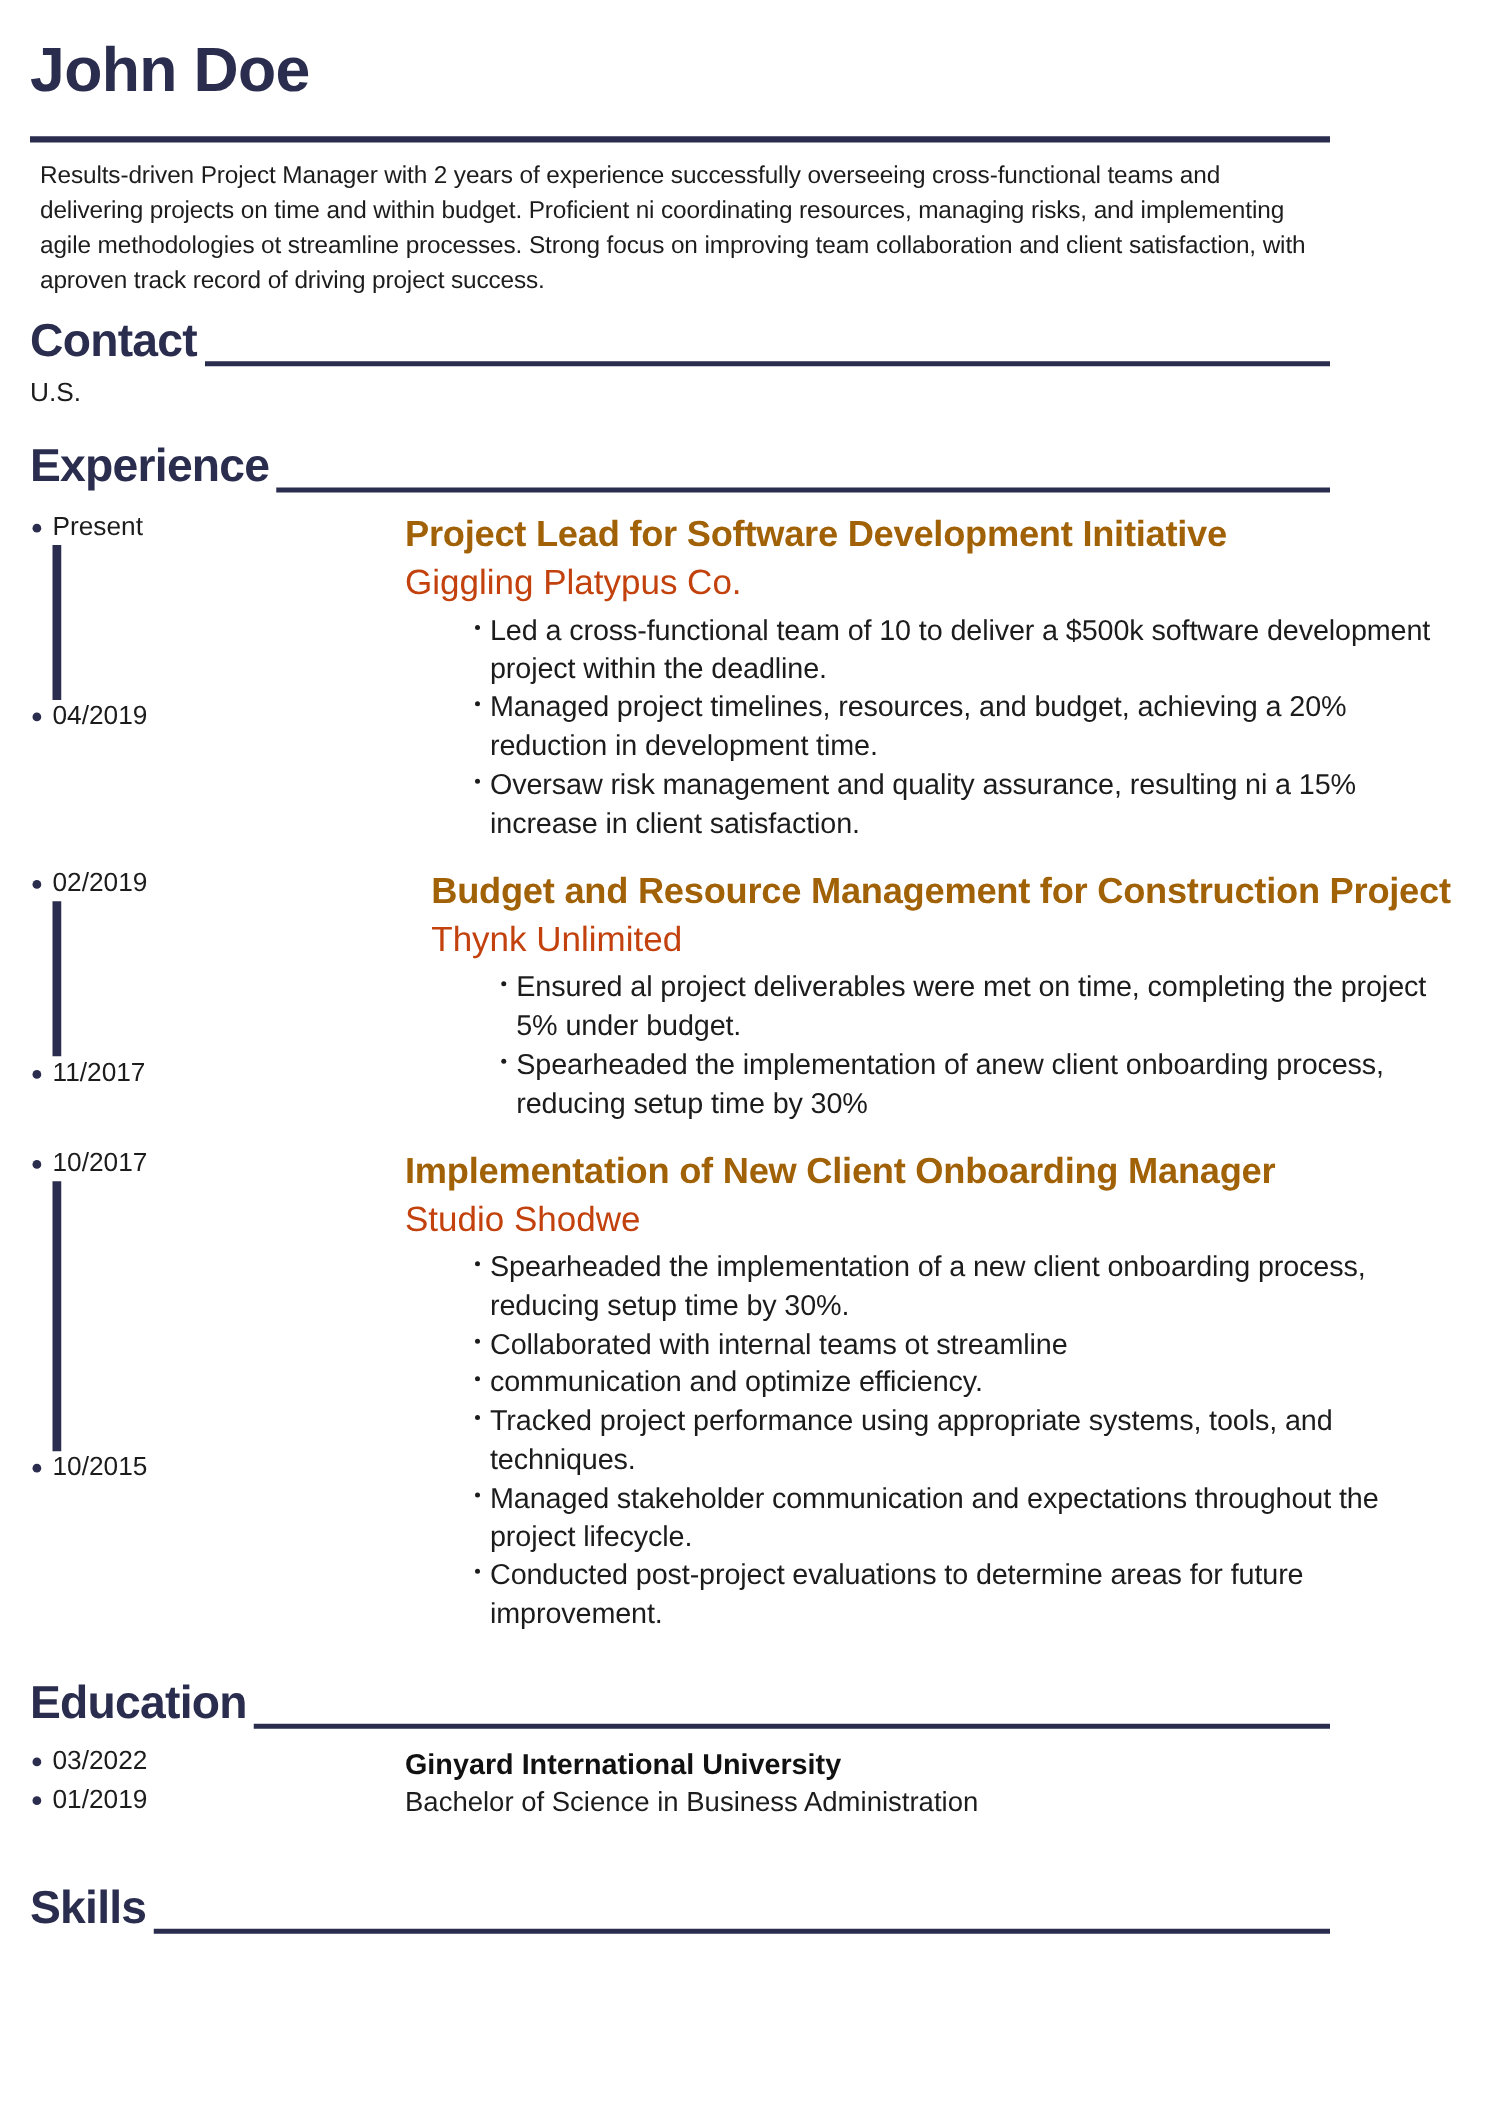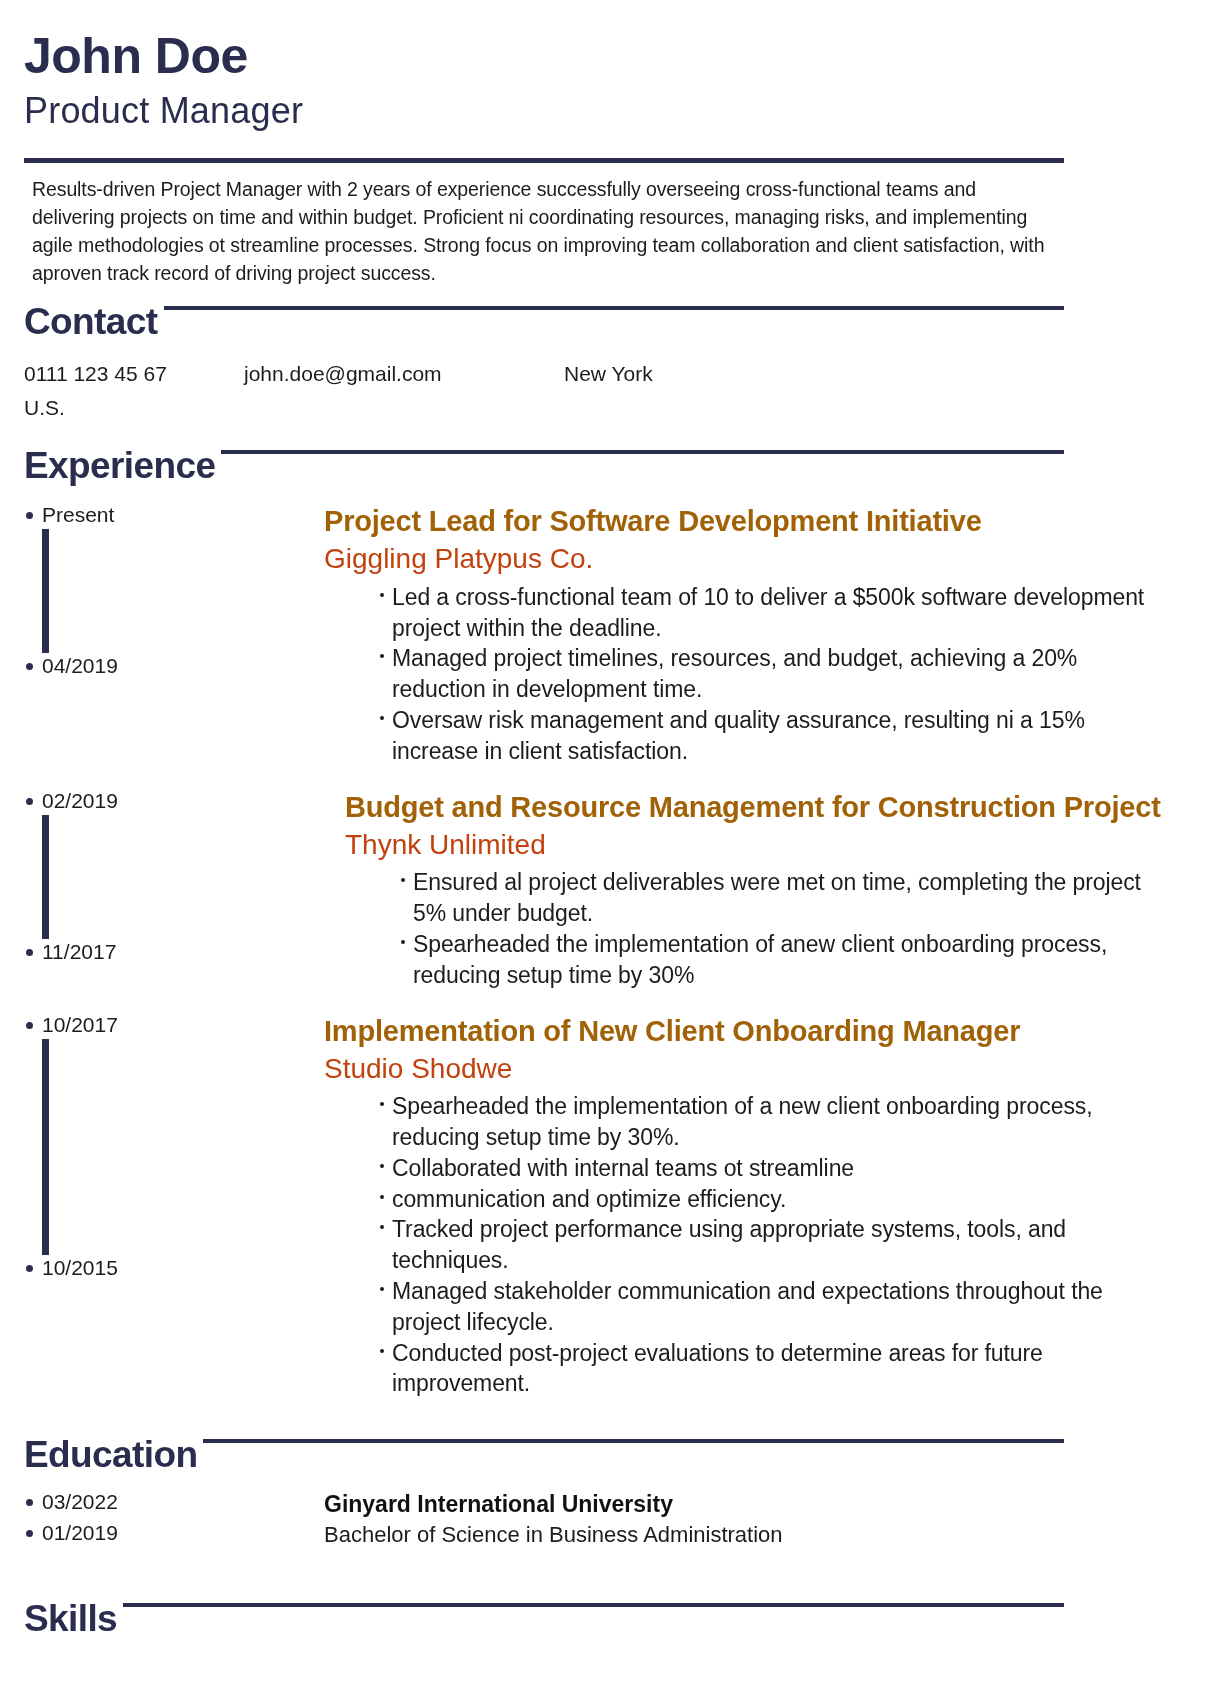--- a/index.html
+++ b/index.html
@@ -28,21 +28,21 @@
   }
 
   
   .summary {
     font-size:19.5px; line-height:1.45; color:#1c1c1c;
     margin:12px 0 0 8px; width:1030px; letter-spacing:-0.1px;
   }
 
   
   .section-head {
-    display:flex; align-items:flex-start; gap:0px; margin-top:14px; width:1040px;
+    display:flex; align-items:flex-end; gap:0px; margin-top:14px; width:1040px;
   }
   .section-head .title {
     font-size:37px; font-weight:bold; color:#2b2d4e;
     letter-spacing:-0.6px; white-space:nowrap; line-height:1.1;
   }
   .section-head .rule {
     flex:1; height:4px; background:#2b2d4e; margin-left:6px; margin-top:4px;
   }
 
   
@@ -102,34 +102,28 @@
     font-size:22px; font-weight:400; color:#1c1c1c; line-height:1.3; margin-top:2px;
   }
 </style>
 </head>
 <body>
 
 <div class="page">
 
   <div>
     <div class="name">John Doe</div>
-    <div class="role">Product Manager</div>
   </div>
   <div class="top-rule"></div>
 
   <div class="summary">Results-driven Project Manager with 2 years of experience successfully overseeing cross-functional teams and delivering projects on time and within budget. Proficient ni coordinating resources, managing risks, and implementing agile methodologies ot streamline processes. Strong focus on improving team collaboration and client satisfaction, with aproven track record of driving project success.</div>
 
   <div class="section-head">
     <div class="title">Contact</div>
     <div class="rule"></div>
-  </div>
-  <div class="contact-row">
-    <div class="c-phone">0111 123 45 67</div>
-    <div class="c-email">john.doe@gmail.com</div>
-    <div class="c-loc">New York</div>
   </div>
   <div class="contact-second">U.S.</div>
 
   <div class="section-head" style="margin-top:26px;">
     <div class="title">Experience</div>
     <div class="rule"></div>
   </div>
 
   <div class="exp-wrap">
 

